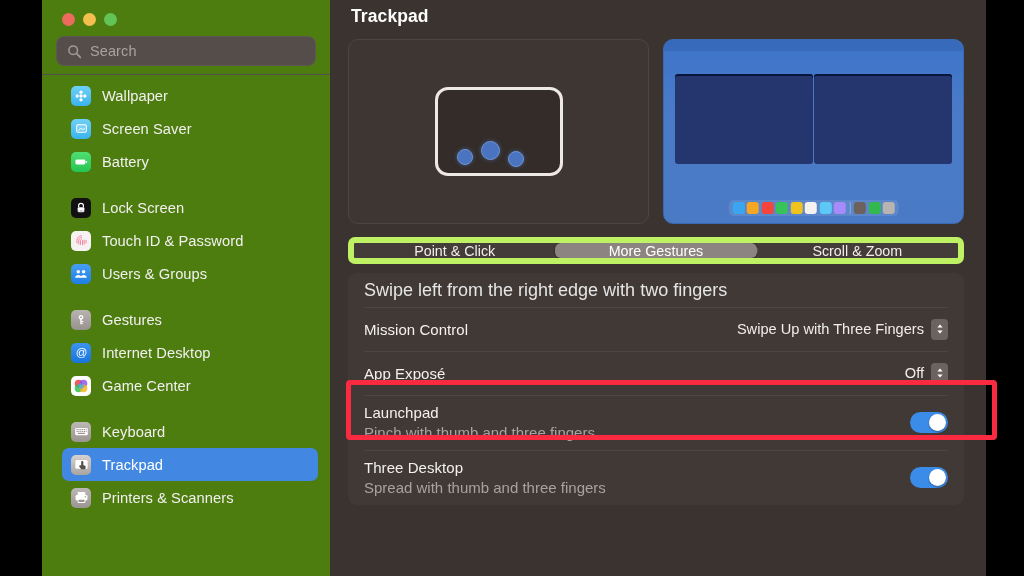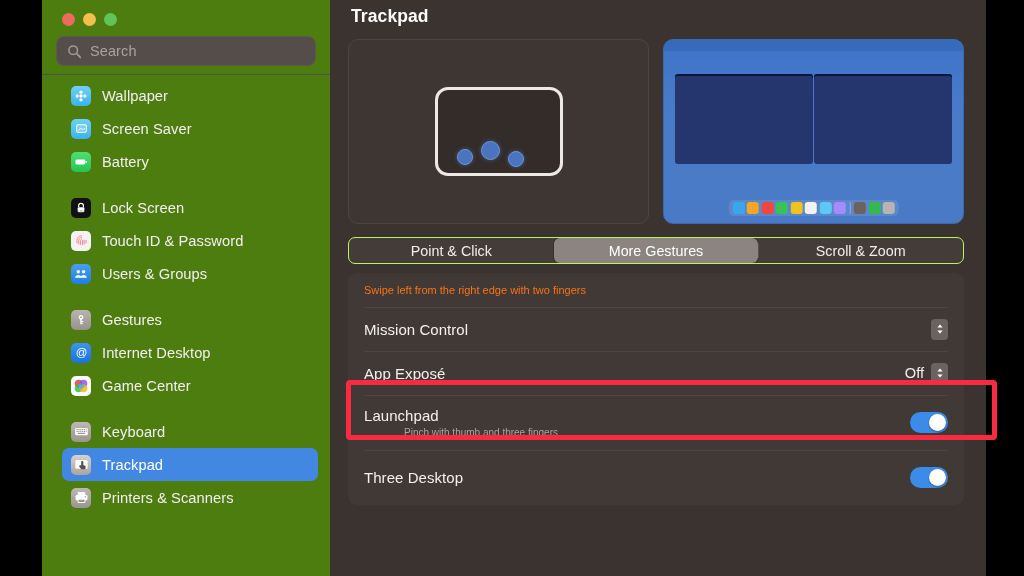--- a/index.html
+++ b/index.html
@@ -148,21 +148,21 @@
   .dock-item { width: 12px; height: 12px; border-radius: 3px; }
   .dock-sep { width: 1px; height: 12px; background: rgba(255,255,255,.32); margin: 0 1px; }
 
   
   .tabbar {
     margin-top: 13px;
     height: 27px;
     display: flex;
     border-radius: 7px;
     background: #443c39;
-    border: 1px solid #bef264;
+    border: 6px solid #bef264;
     overflow: hidden;
     position: relative;
   }
   .tab {
     flex: 1;
     display: flex; align-items: center; justify-content: center;
     font-size: 14.3px; color: #f0eeed;
     position: relative;
   }
   .tab + .tab::before {
@@ -190,22 +190,22 @@
     padding: 0 16px;
     display: flex; align-items: center; justify-content: space-between;
     min-height: 40px;
   }
   .srow .hairline {
     position: absolute; left: 16px; right: 16px; top: 0; height: 1px;
     background: #4d4542;
   }
   .srow-left { display: flex; flex-direction: column; justify-content: center; }
   .srow-title { color: #f3f1f0; font-size: 15px; letter-spacing: .05px; }
-  .srow-sub { color: #a9a2a0; font-size: 10px; margin-top: 3px; margin-left: 40px; }
-  .srow-caption { color: #f97316; font-size: 11px; }
+  .srow-sub { color: #a9a2a0; font-size: 15px; margin-top: 3px; }
+  .srow-caption { color: #e5e5e5; font-size: 18px; }
   .srow-right { display: flex; align-items: center; gap: 7px; }
   .srow-value { color: #f0eeed; font-size: 14.6px; }
 
   .stepper {
     width: 17px; height: 21px; border-radius: 4px;
     background: #6b6360;
     display: flex; flex-direction: column;
     align-items: center; justify-content: center; gap: 2px;
   }
   .stepper svg { display: block; }
@@ -489,20 +489,21 @@
         <div class="srow" style="min-height:34px;">
           <span class="srow-caption">Swipe left from the right edge with two fingers</span>
         </div>
 
         <div class="srow" style="min-height:44px;">
           <span class="hairline"></span>
           <div class="srow-left">
             <span class="srow-title">Mission Control</span>
           </div>
           <div class="srow-right">
+            <span class="srow-value">Swipe Up with Three Fingers</span>
             <span class="stepper">
               <svg viewBox="0 0 10 12" width="10" height="12">
                 <path d="M5 1.6 L7.6 4.6 H2.4 Z" fill="#ffffff"></path>
                 <path d="M5 10.4 L2.4 7.4 H7.6 Z" fill="#ffffff"></path>
               </svg>
             </span>
           </div>
         </div>
 
         <div class="srow row-exposed">
@@ -531,20 +532,21 @@
             <span class="toggle">
               <span class="knob"></span>
             </span>
           </div>
         </div>
 
         <div class="srow" style="min-height:55px;">
           <span class="hairline"></span>
           <div class="srow-left">
             <span class="srow-title">Three Desktop</span>
+            <span class="srow-sub">Spread with thumb and three fingers</span>
           </div>
           <div class="srow-right">
             <span class="toggle">
               <span class="knob"></span>
             </span>
           </div>
         </div>
 
       </div>
     </div>

